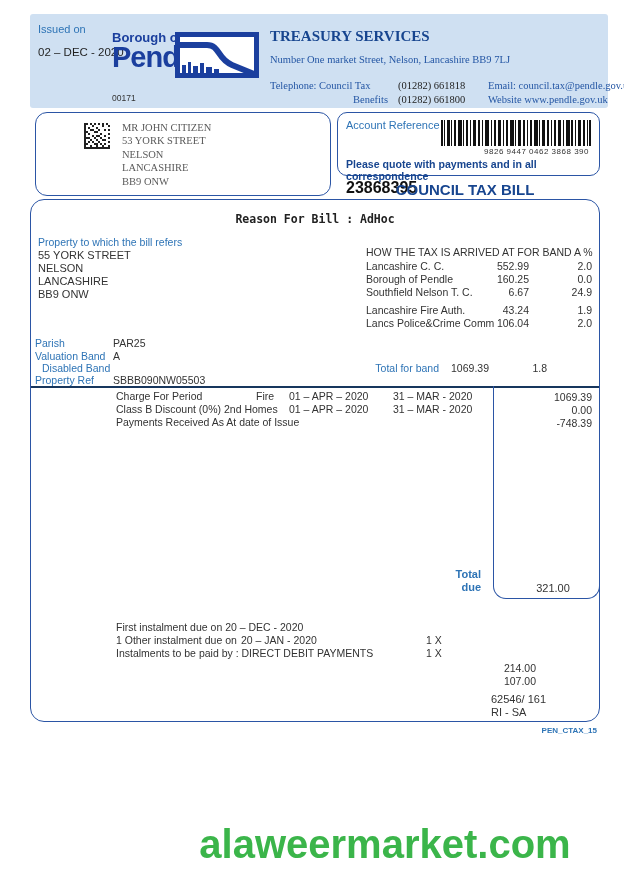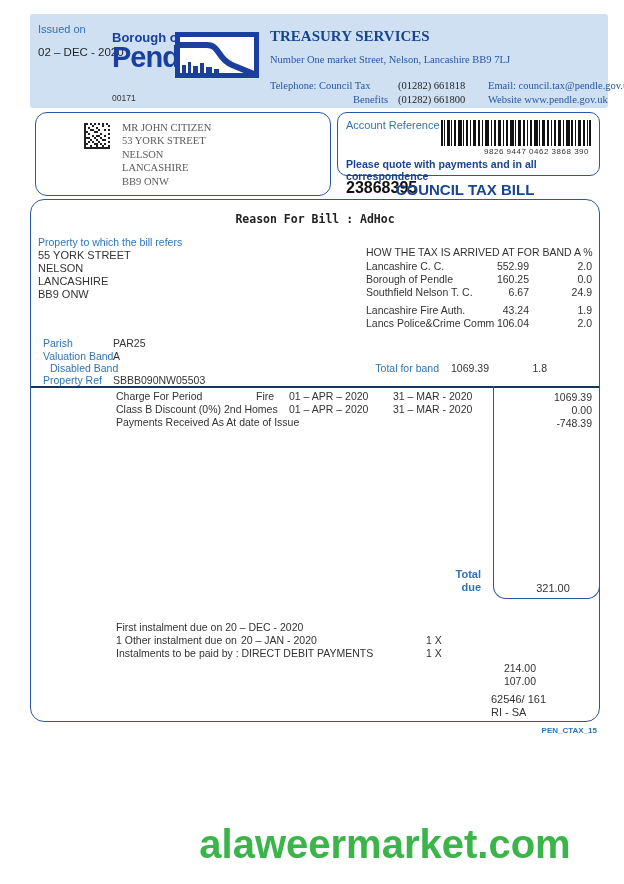--- a/index.html
+++ b/index.html
@@ -51,21 +51,21 @@
               border:1.8px solid #2b55a5; border-radius:14px; font-size:10.5px; color:#333; }
   .reason { position:absolute; left:0; top:12px; width:100%; text-align:center;
             font-family:"DejaVu Sans Mono", monospace; font-size:11.5px; font-weight:bold; color:#222; }
   .blue-lab { color:#2e74b6; }
   .prop-label { position:absolute; left:7px; top:36px; }
   .prop-line { position:absolute; left:7px; font-size:11px; }
   .tax-head { position:absolute; left:335px; top:46px; }
   .tax-name { position:absolute; left:335px; }
   .tax-amt  { position:absolute; right:70px; text-align:right; }
   .tax-pct  { position:absolute; right:7px; text-align:right; }
-  .meta-lab { position:absolute; left:12px; }
+  .meta-lab { position:absolute; left:4px; }
   .meta-val { position:absolute; left:82px; }
   .band-total-lab { position:absolute; right:160px; top:162px; }
   .band-total-amt { position:absolute; right:110px; top:162px; }
   .band-total-pct { position:absolute; right:52px; top:162px; }
 
   .divider { position:absolute; left:0; top:186px; width:100%; border-top:2px solid #17365d; }
   .tall-box { position:absolute; left:462px; top:186px; width:107px; height:213px;
               border:1.8px solid #2b55a5; border-top:none; border-radius:0 0 13px 13px; }
 
   .chg-desc { position:absolute; left:85px; }

